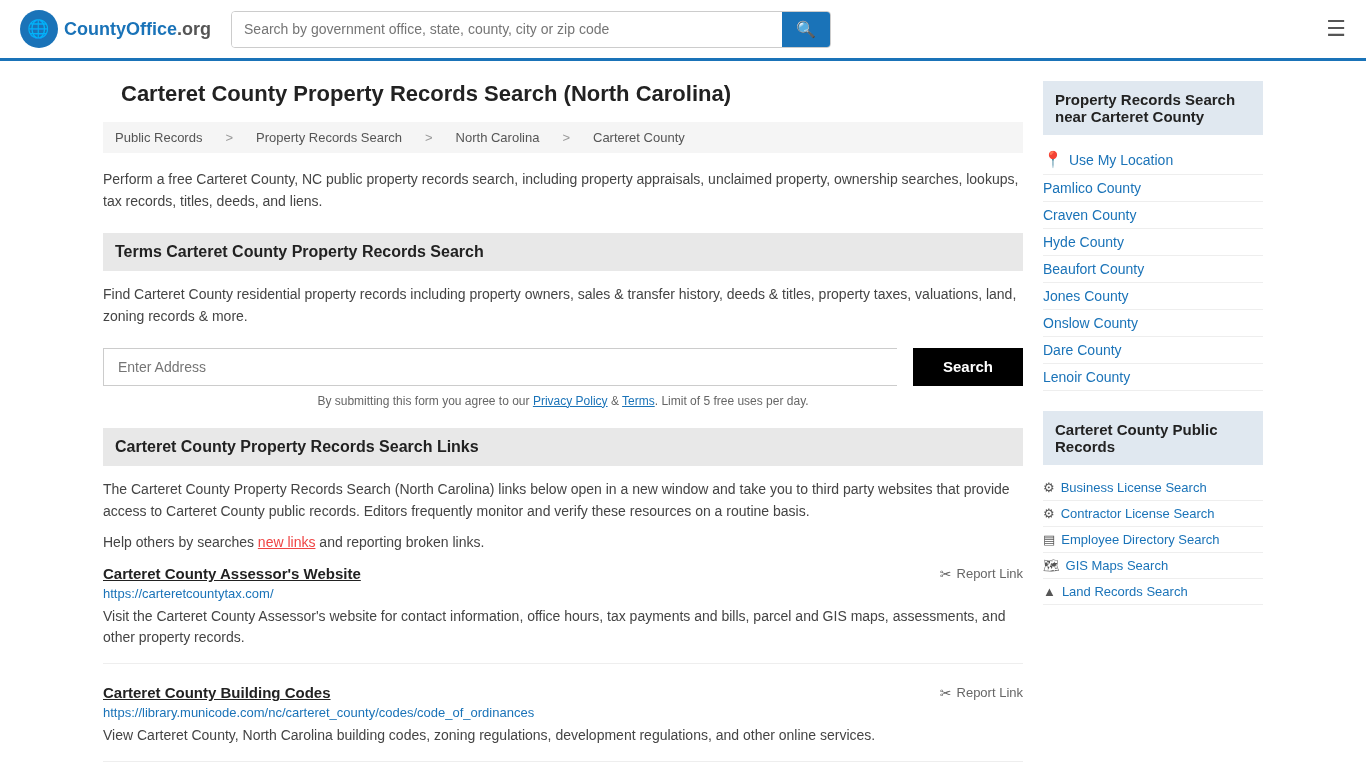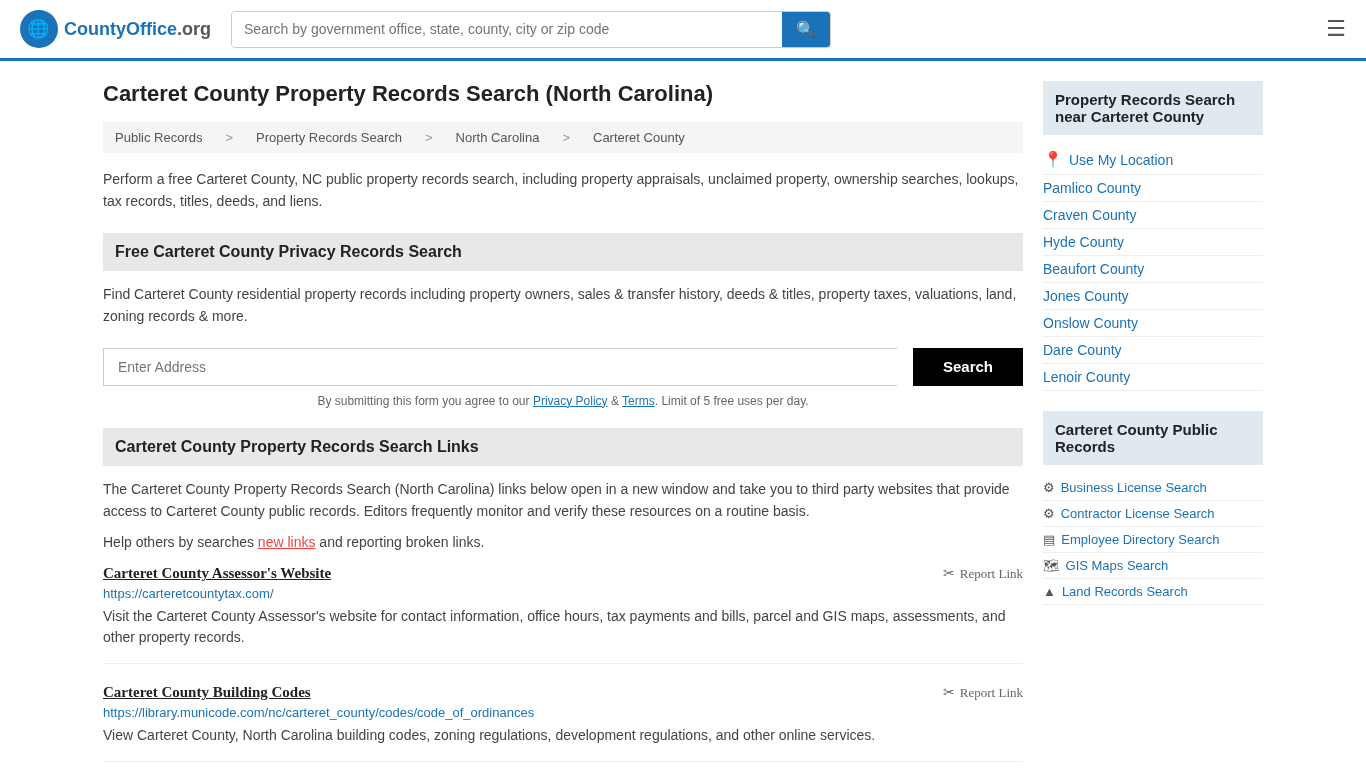--- a/index.html
+++ b/index.html
@@ -84,20 +84,21 @@
       width: 220px;
       flex-shrink: 0;
     }
 
     
     .page-title {
       font-size: 22px;
       font-weight: bold;
       color: #222;
       margin-bottom: 15px;
+      margin-left: 18px;
     }
 
     
     .breadcrumb {
       background: #f5f5f5;
       padding: 8px 12px;
       font-size: 13px;
       color: #555;
       margin-bottom: 15px;
       display: flex;
@@ -174,23 +175,22 @@
 
     
     .link-item {
       margin-bottom: 20px;
       padding-bottom: 15px;
       border-bottom: 1px solid #eee;
     }
     .link-item-header {
       display: flex;
       justify-content: space-between;
-      align-items: flex-start;
+      align-items: center;
       margin-bottom: 4px;
-      font-family: Liberation Serif, serif;
     }
     .link-item-title {
       font-size: 15px;
       font-weight: bold;
       color: #222;
       text-decoration: underline;
       cursor: pointer;
     }
     .report-link {
       font-size: 13px;
@@ -296,21 +296,21 @@
       <span class="sep">&gt;</span>
       <a href="#">Property Records Search</a>
       <span class="sep">&gt;</span>
       <a href="#">North Carolina</a>
       <span class="sep">&gt;</span>
       <span>Carteret County</span>
     </nav>
 
     <p class="description">Perform a free Carteret County, NC public property records search, including property appraisals, unclaimed property, ownership searches, lookups, tax records, titles, deeds, and liens.</p>
 
-    <div class="section-header">Free Carteret County Privacy Records Search</div>
+    <div class="section-header">Terms Carteret County Property Records Search</div>
     <p class="description">Find Carteret County residential property records including property owners, sales &amp; transfer history, deeds &amp; titles, property taxes, valuations, land, zoning records &amp; more.</p>
 
     <div class="search-form">
       <input class="address-input" type="text" placeholder="Enter Address" style="">
       <button class="search-btn">Search</button>
     </div>
     <p class="form-terms">
       <span>By submitting this form you agree to our</span>
       <a href="#">Privacy Policy</a>
       <span>&amp;</span>

